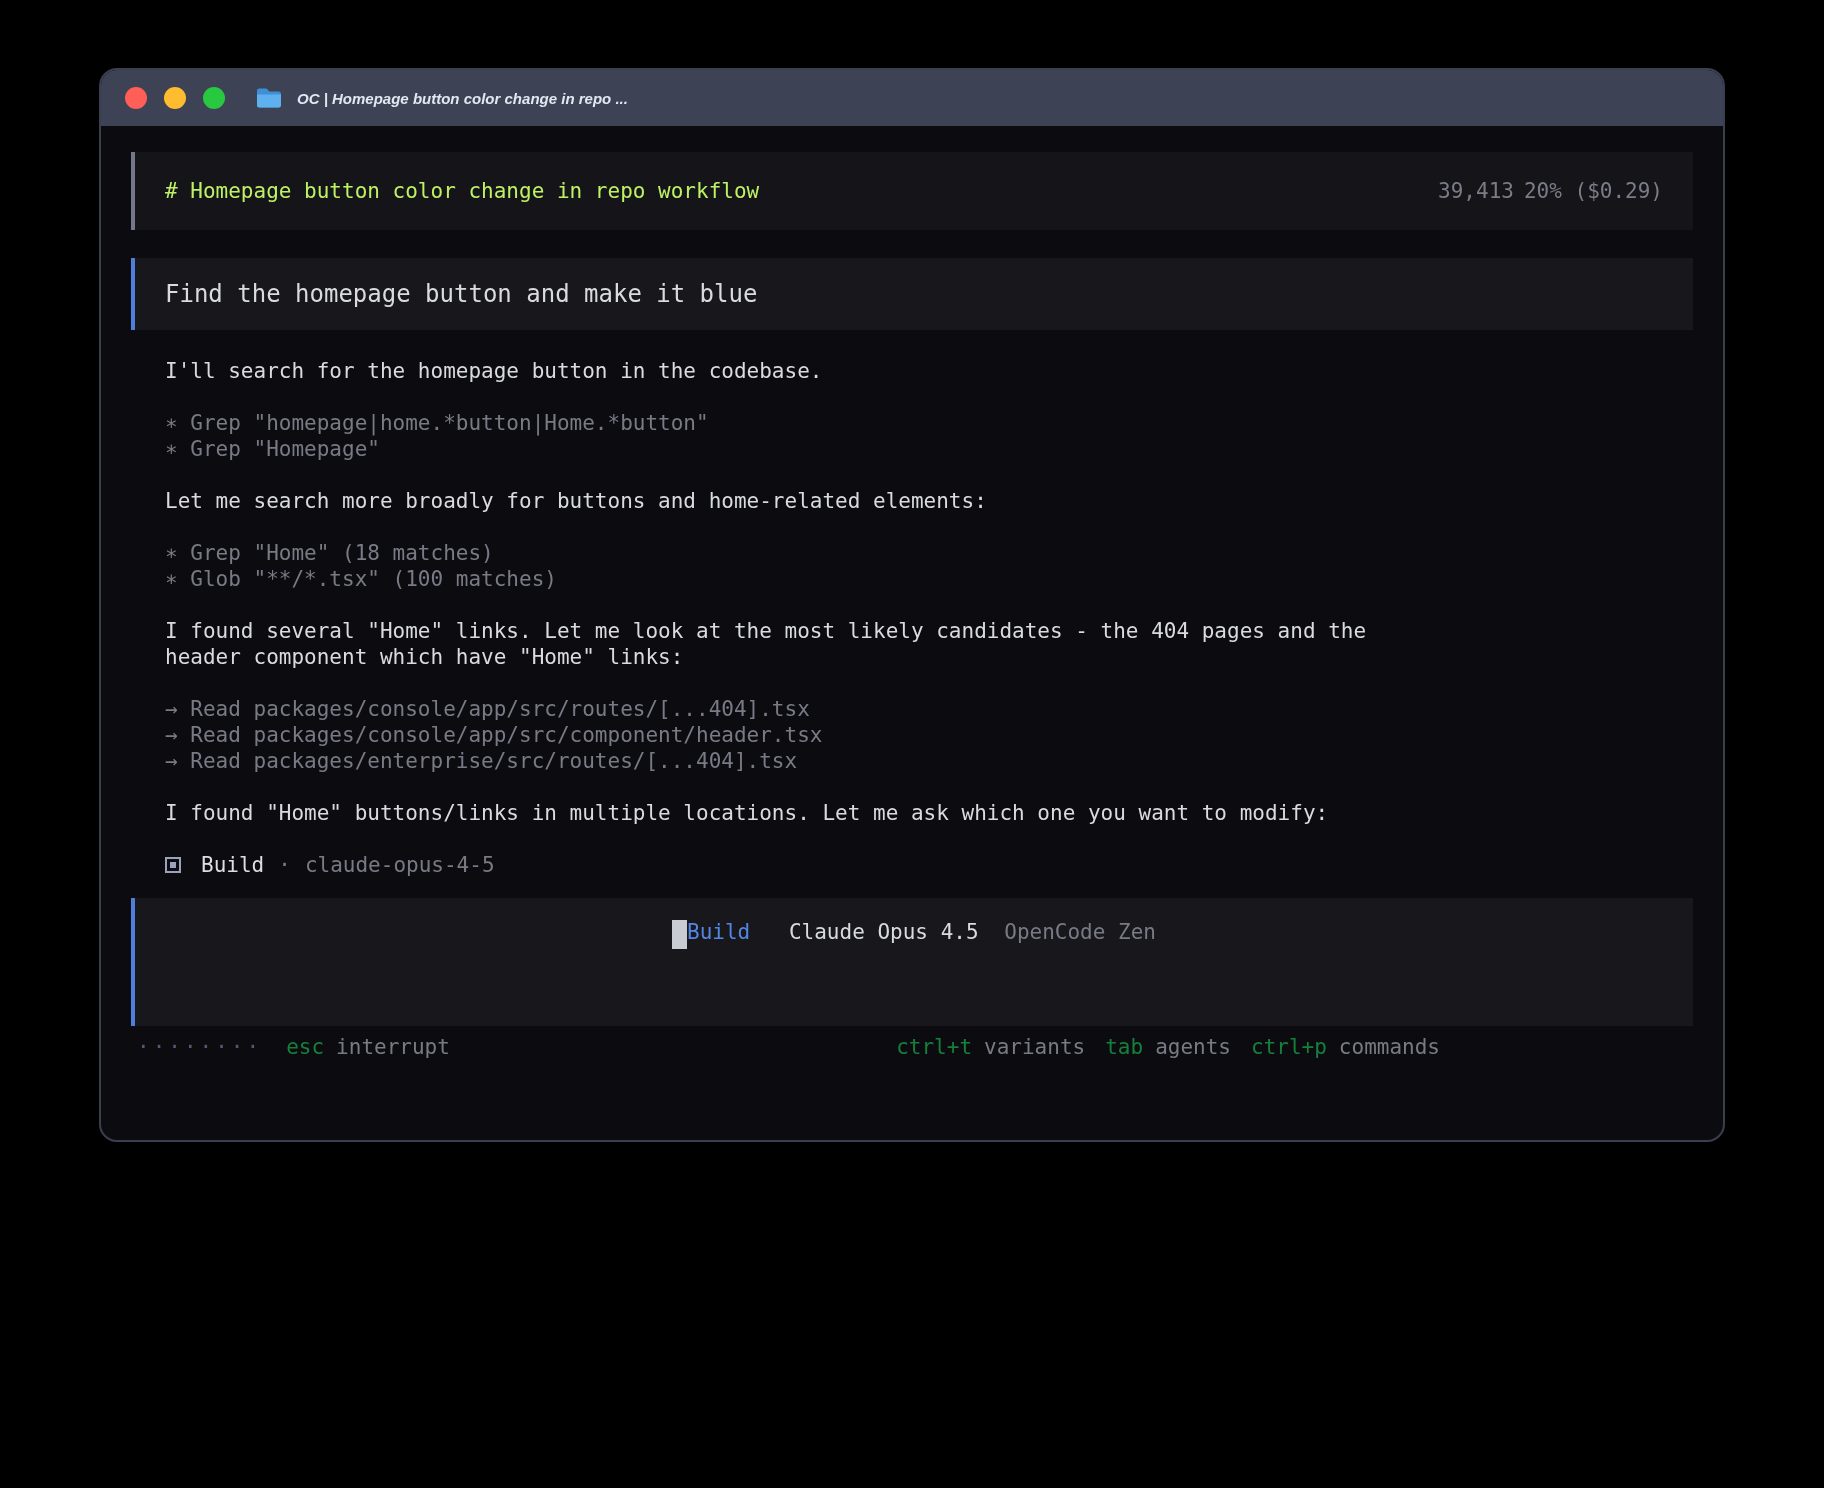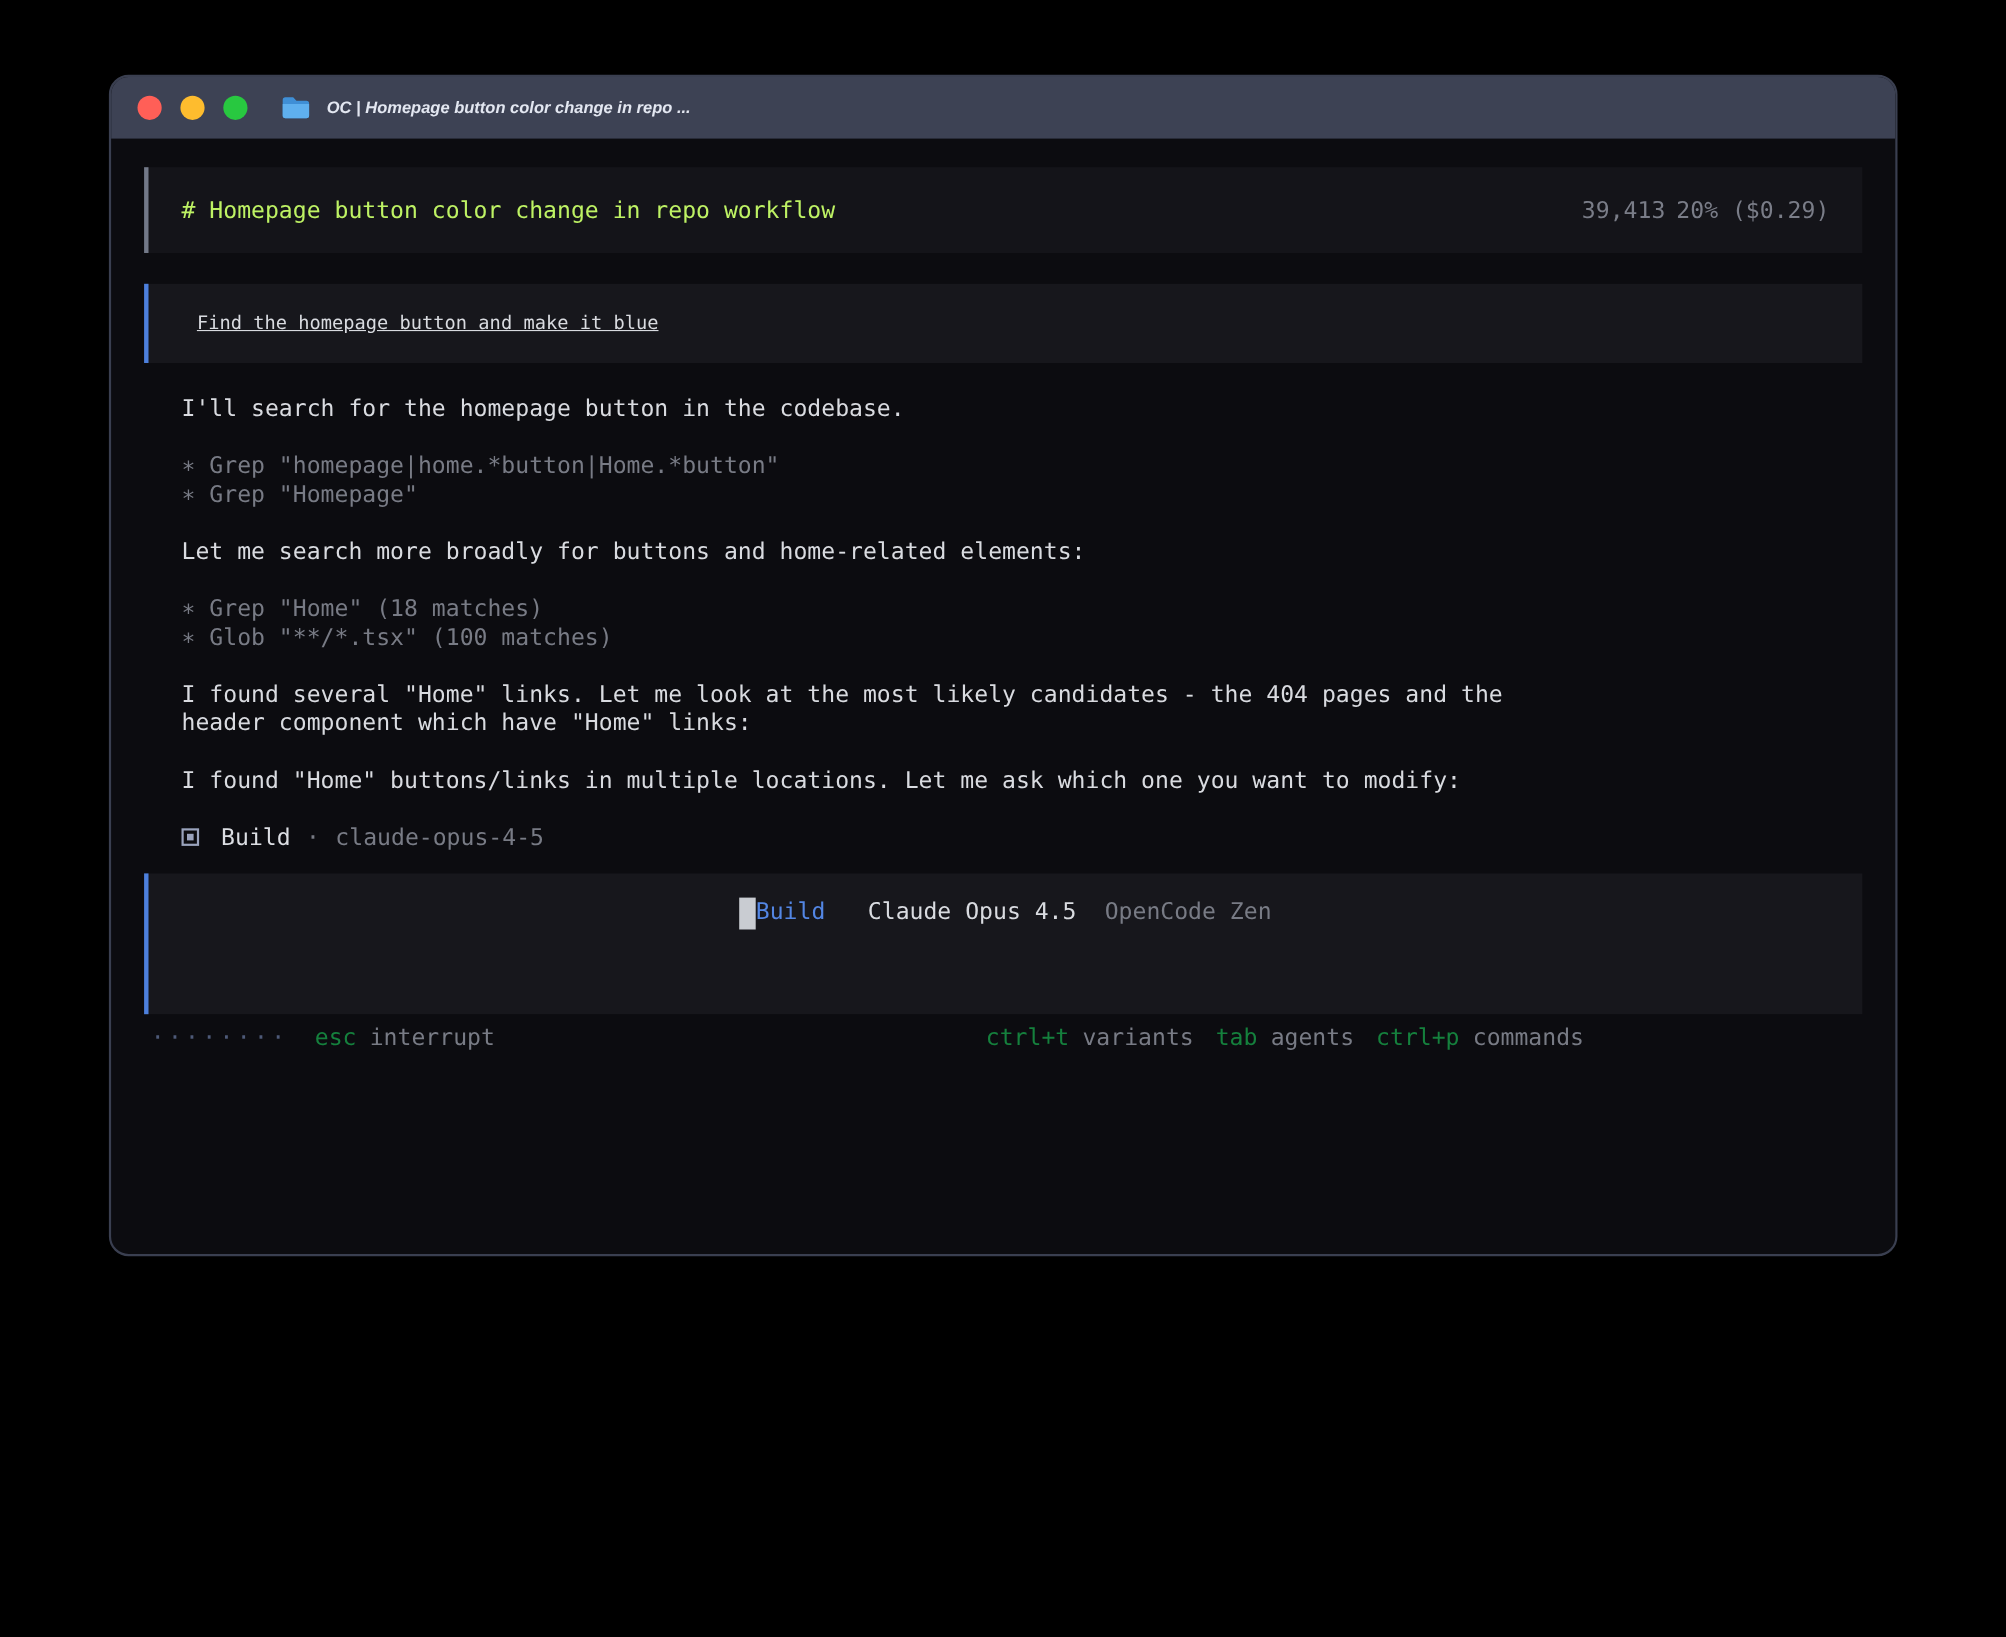--- a/index.html
+++ b/index.html
@@ -56,24 +56,23 @@
   .sh-title { font-weight: normal; color: #bef264; white-space: nowrap; }
   .sh-stats { color: #7a7d88; display: flex; gap: 10px; white-space: nowrap; }
 
   .user-msg {
     margin-top: 28px;
     background: #17171c;
     border-left: 4px solid #4d80dd;
     height: 72px;
     display: flex;
     align-items: center;
-    padding: 0 44px;
-    font-size: 17px;
+    padding: 0 30px;
+    font-size: 24px;
     color: #d9dbe0;
-    text-decoration: underline;
   }
 
   .conversation {
     margin-top: 28px;
     margin-bottom: 20px;
     padding-left: 34px;
     font-size: 21px;
     line-height: 26px;
   }
   .block { margin-bottom: 26px; max-width: 1255px; }
@@ -169,20 +168,25 @@
           </div>
           <div class="block text">
             <div class="line">Let me search more broadly for buttons and home-related elements:</div>
           </div>
           <div class="block dim">
             <div class="line">∗ Grep "Home" (18 matches)</div>
             <div class="line">∗ Glob "**/*.tsx" (100 matches)</div>
           </div>
           <div class="block text">
             <div class="line">I found several "Home" links. Let me look at the most likely candidates - the 404 pages and the header component which have "Home" links:</div>
+          </div>
+          <div class="block dim">
+            <div class="line">→ Read packages/console/app/src/routes/[...404].tsx</div>
+            <div class="line">→ Read packages/console/app/src/component/header.tsx</div>
+            <div class="line">→ Read packages/enterprise/src/routes/[...404].tsx</div>
           </div>
           <div class="block text">
             <div class="line">I found "Home" buttons/links in multiple locations. Let me ask which one you want to modify:</div>
           </div>
         </div>
       <div class="agent-status">
         <span class="as-icon"></span>
         <span class="as-agent">Build</span>
         <span class="as-sep">·</span>
         <span class="as-model">claude-opus-4-5</span>

